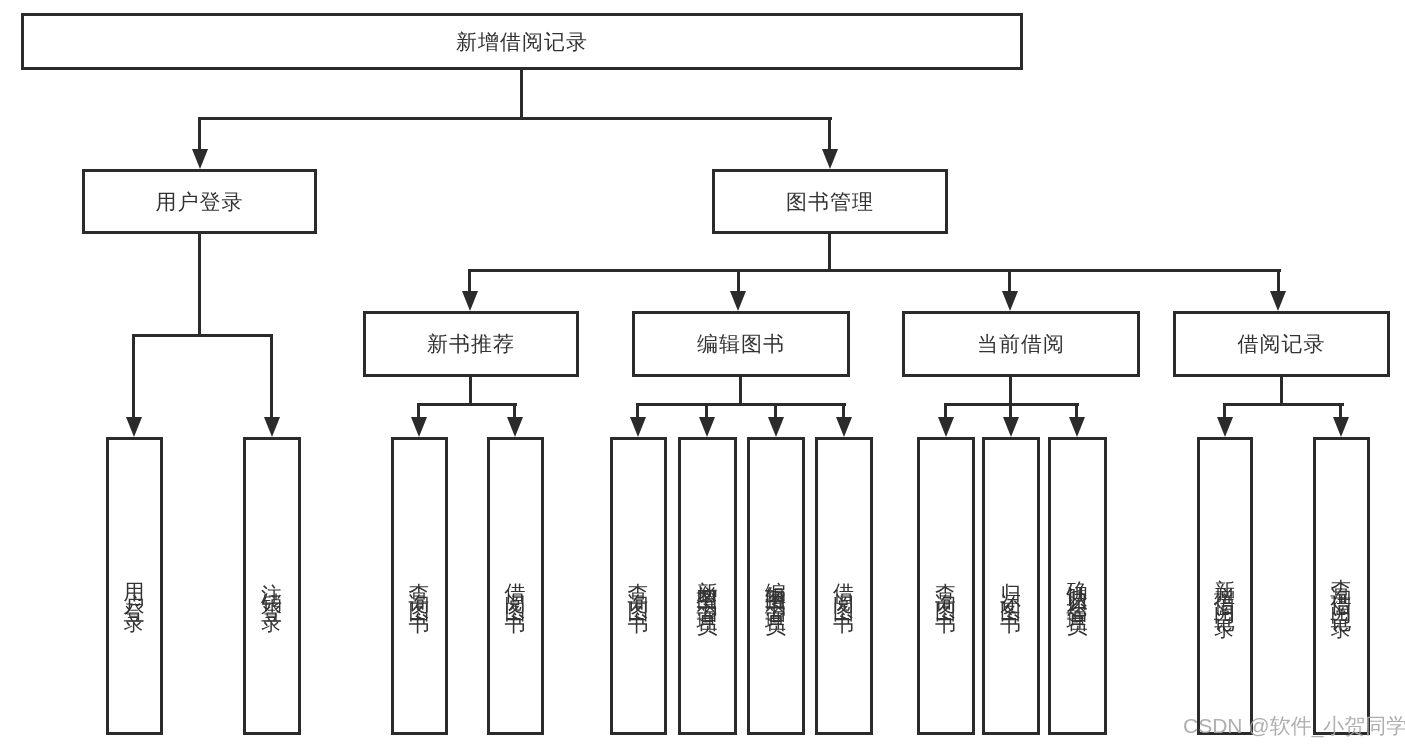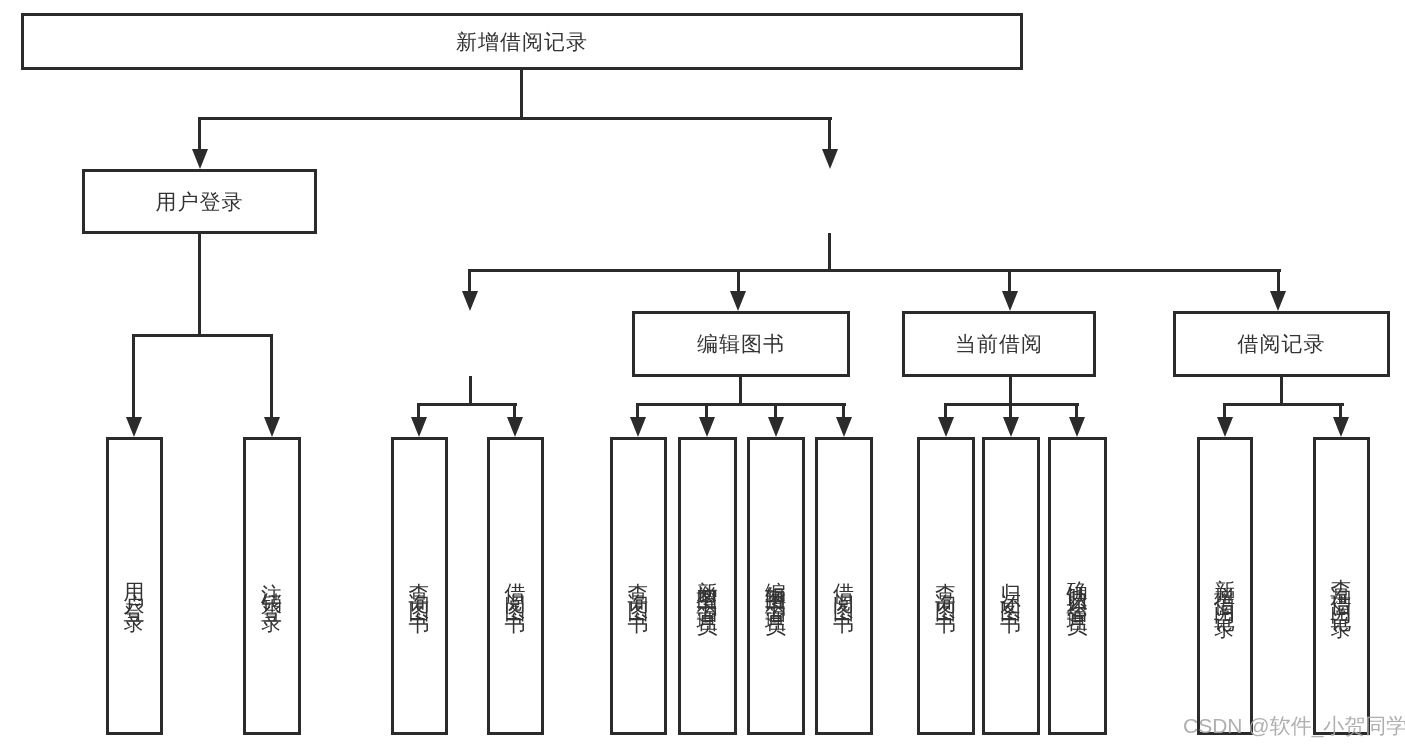--- a/index.html
+++ b/index.html
@@ -53,23 +53,25 @@
   }
 </style>
 </head>
 <body>
 
 <div class="canvas">
 
   <div class="node hnode" style="left:21px;top:13px;width:1002px;height:57px">新增借阅记录</div>
 
   <div class="node hnode" style="left:82px;top:169px;width:235px;height:65px">用户登录</div>
+  <div class="node hnode" style="left:712px;top:169px;width:236px;height:65px">图书管理</div>
 
+  <div class="node hnode" style="left:363px;top:311px;width:216px;height:66px">新书推荐</div>
   <div class="node hnode" style="left:632px;top:311px;width:218px;height:66px">编辑图书</div>
-  <div class="node hnode" style="left:902px;top:311px;width:194px;height:66px">当前借阅</div>
+  <div class="node hnode" style="left:902px;top:311px;width:238px;height:66px">当前借阅</div>
   <div class="node hnode" style="left:1173px;top:311px;width:217px;height:66px">借阅记录</div>
 
   <div class="node vnode" style="left:106px;top:437px;width:57px;height:298px">用户登录</div>
   <div class="node vnode" style="left:243px;top:437px;width:58px;height:298px">注销登录</div>
 
   <div class="node vnode" style="left:391px;top:437px;width:57px;height:298px">查询图书</div>
   <div class="node vnode" style="left:487px;top:437px;width:57px;height:298px">借阅图书</div>
 
   <div class="node vnode" style="left:610px;top:437px;width:57px;height:298px">查询图书</div>
   <div class="node vnode chars9" style="left:678px;top:437px;width:59px;height:298px">新增图书（管理员）</div>

